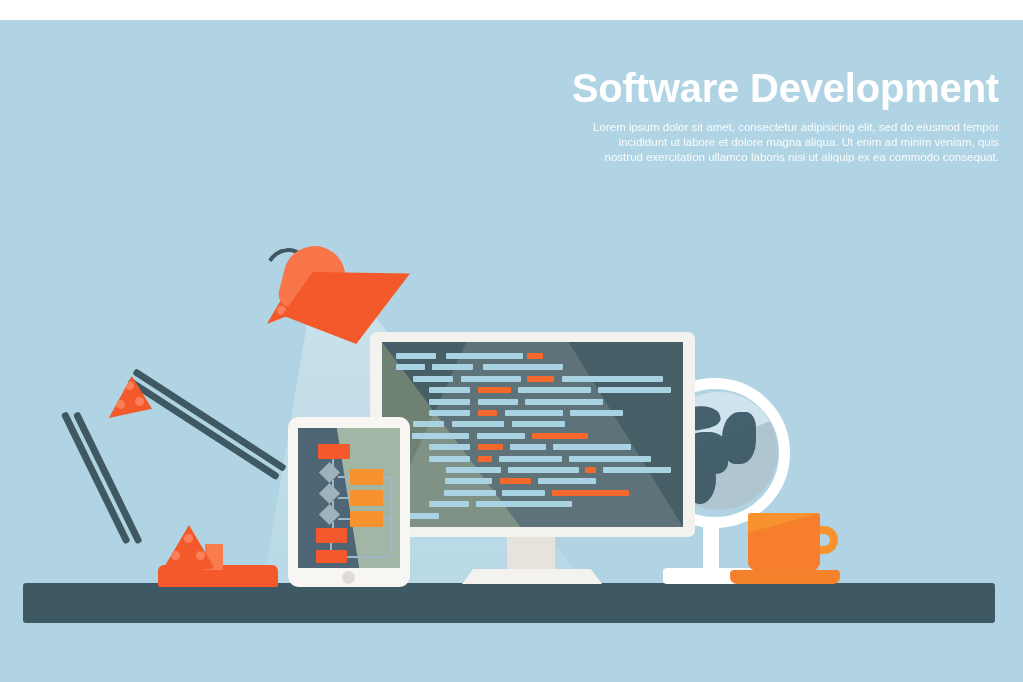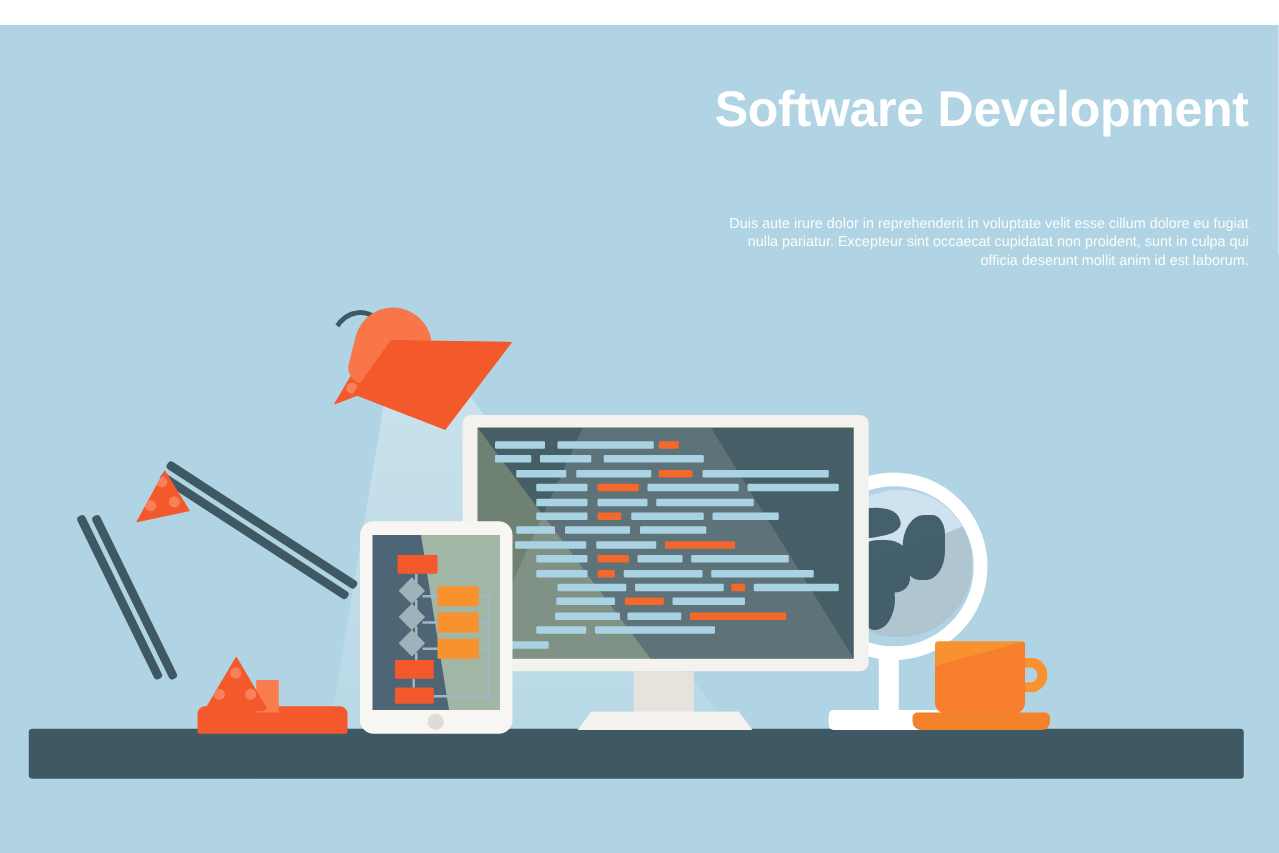--- a/index.html
+++ b/index.html
@@ -324,21 +324,21 @@
     white-space: nowrap;
   }
   .watermark .cn { font-family: "DejaVu Sans", sans-serif; }
 </style>
 </head>
 <body>
 
 <div id="scene">
 
   <div class="headline">Software Development</div>
-  <div class="para p2">Duis aute irure dolor in reprehenderit in voluptate velit esse cillum dolore eu fugiat nulla pariatur. Excepteur sint occaecat cupidatat non proident, sunt in culpa qui officia deserunt mollit anim id est laborum.</div>
+  <div class="para p1">Lorem ipsum dolor sit amet, consectetur adipisicing elit, sed do eiusmod tempor incididunt ut labore et dolore magna aliqua. Ut enim ad minim veniam, quis nostrud exercitation ullamco laboris nisi ut aliquip ex ea commodo consequat.</div>
 
   <div class="beam"></div>
 
   <div class="desk"></div>
 
   <div class="lamp">
     <div class="lamp-base"></div>
     <div class="lamp-stem"></div>
 
     <div class="arm" style="left:124px; top:378px; width:7px; height:145px; transform-origin:50% 100%; transform:rotate(-26deg);"></div>

